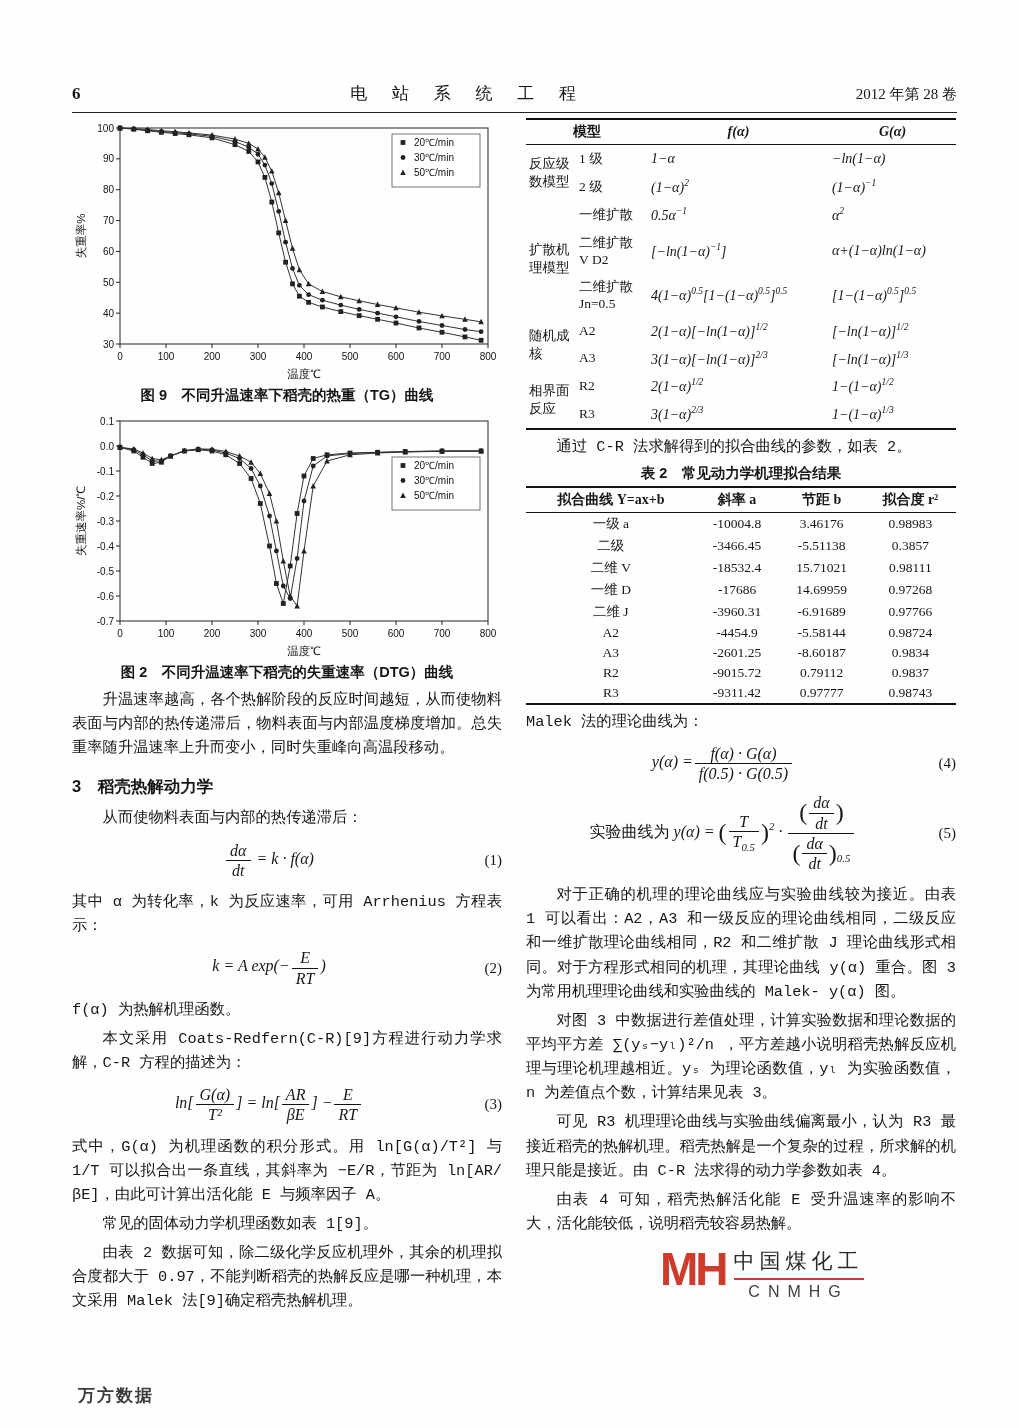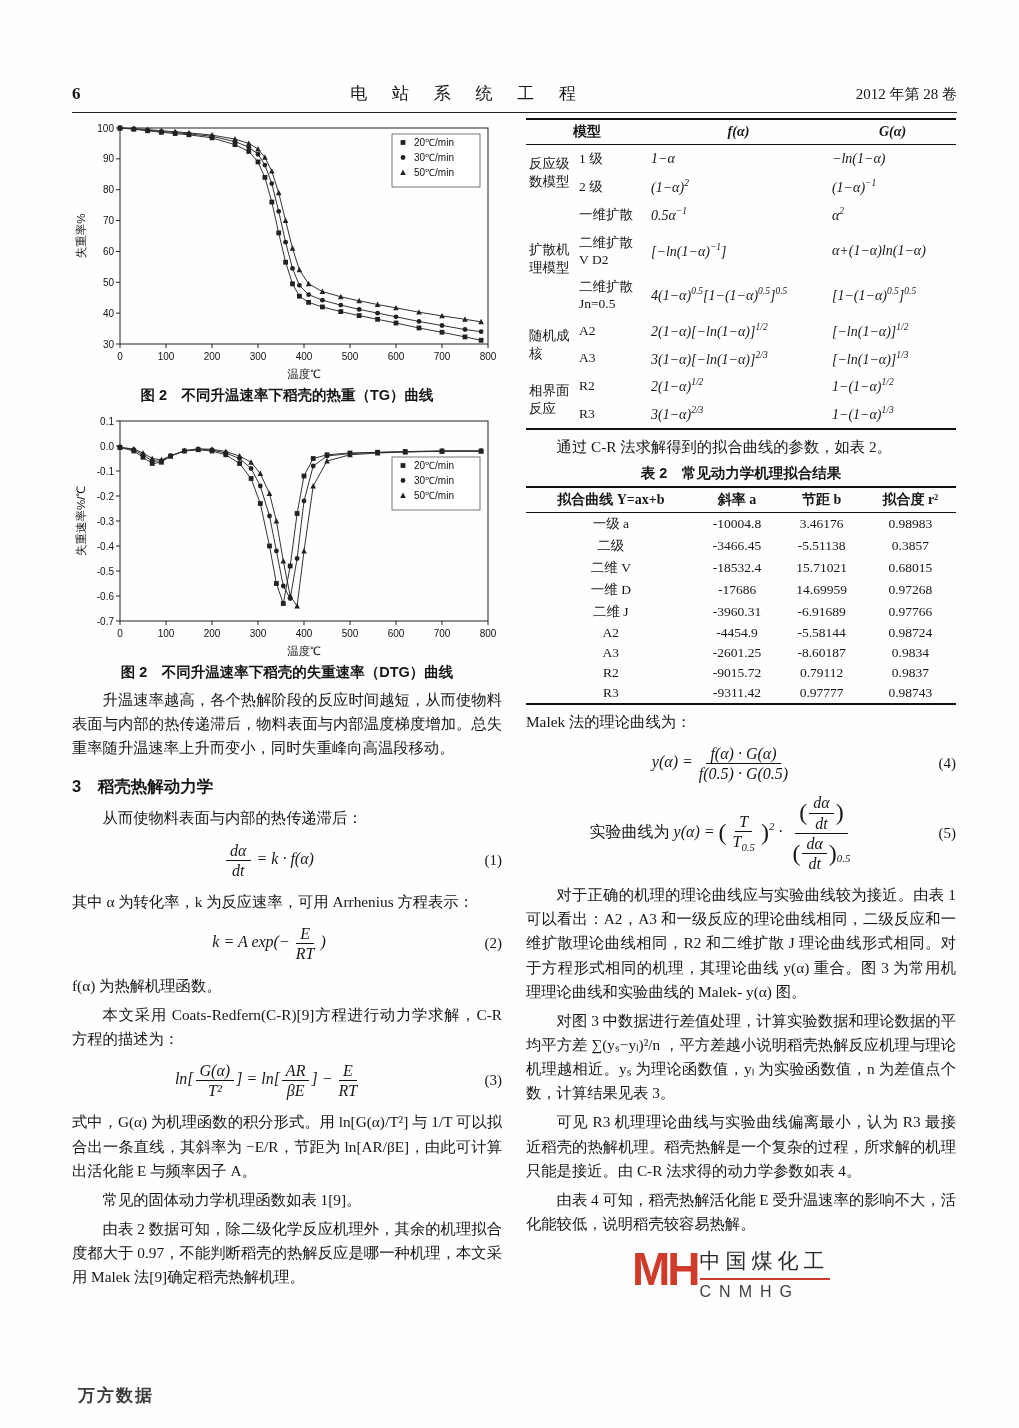--- a/index.html
+++ b/index.html
@@ -9,47 +9,47 @@
           align-items:baseline;border-bottom:1.6px solid #222;padding-bottom:7px;}
   .header .pnum{font-weight:bold;font-size:17px;}
   .header .jtitle{font-size:17px;letter-spacing:10px;font-family:"Liberation Sans",sans-serif;}
   .header .issue{font-size:15px;}
   .content{position:absolute;top:118px;left:72px;width:885px;display:flex;gap:24px;}
   .col{width:430px;}
   .chart{width:100%;height:264px;}
   .chart.c2{height:248px;margin-top:6px;}
   .caption{font-family:"Liberation Sans",sans-serif;font-weight:bold;text-align:center;
            font-size:14.5px;margin:4px 0 6px;}
-  p{margin:5px 0;font-size:15.3px;line-height:1.58;text-align:justify;}
+  p{margin:5px 0;font-size:15.3px;line-height:1.58;text-align:justify;font-family:Liberation Mono, monospace;}
   .indent{text-indent:2em;}
   h3{font-family:"Liberation Sans",sans-serif;font-size:16.5px;margin:16px 0 8px;font-weight:bold;}
   .tbl-title{font-family:"Liberation Sans",sans-serif;font-weight:bold;text-align:center;
              font-size:14.5px;margin:0 0 3px;}
   table.paper-table{width:100%;border-collapse:collapse;border-top:2px solid #111;
                     border-bottom:2px solid #111;}
   .paper-table th{border-bottom:1.4px solid #111;padding:3px 2px;font-size:14px;text-align:center;}
   .t1 td{padding:5px 3px;font-size:13.5px;vertical-align:middle;}
   .t1 .grp{width:44px;}
   .t1 .sub{width:66px;}
   .t1 .fx{font-style:italic;font-size:14px;margin-top:13px;}
   .it{font-style:italic;}
   .t2 td{padding:2px 3px;font-size:13.5px;text-align:center;}
   sup{font-size:68%;}
   sub{font-size:68%;}
   .eqrow{display:flex;align-items:center;margin:10px 0;font-size:16px;}
   .eqbody{flex:1;text-align:center;}
   .eqtag{width:36px;text-align:right;font-size:15px;}
   .math{font-style:italic;}
   .noit{font-style:normal;}
-  .frac{display:inline-flex;flex-direction:column;align-items:center;vertical-align:middle;margin:0 2px;line-height:1.2;}
+  .frac{display:inline-flex;flex-direction:column;vertical-align:middle;margin:0 2px;line-height:1.2;}
   .frac>.n{border-bottom:1px solid #111;padding:0 4px;}
   .frac>.d{padding:0 4px;}
   .bigp{font-size:150%;font-style:normal;vertical-align:middle;}
-  .watermark{position:absolute;left:628px;top:1232px;display:flex;align-items:center;gap:2px;
-             background:#fefefe;padding:4px 10px 4px 4px;}
+  .watermark{position:absolute;left:656px;top:1232px;display:flex;align-items:center;gap:8px;
+             background:#fefefe;padding:4px 10px 4px 4px;text-align:center;}
   .wm-logo{font-family:"Liberation Sans",sans-serif;font-weight:bold;font-size:46px;line-height:1;
            color:#cf3b2a;letter-spacing:-3px;}
   .wm-cn{display:block;font-family:"Liberation Sans",sans-serif;font-size:21px;color:#2a2a2a;
          letter-spacing:5px;border-bottom:2.5px solid #cf3b2a;padding-bottom:3px;margin-top:11px;}
   .wm-en{display:block;font-family:"Liberation Sans",sans-serif;font-size:16px;color:#404040;
          letter-spacing:8px;margin-top:3px;}
   .wanfang{position:absolute;left:78px;top:1384px;font-size:17px;color:#3c3c3c;font-weight:bold;
            letter-spacing:2px;font-family:"Liberation Sans",sans-serif;}
 </style>
 </head>
@@ -187,21 +187,21 @@
             <path d="M 393 198.31428571428572 L 395.8 203.71428571428572 L 390.2 203.71428571428572 Z" fill="#222"></path>
             <path d="M 409.09999999999997 200.78285714285715 L 411.9 206.18285714285716 L 406.29999999999995 206.18285714285716 Z" fill="#222"></path>
             <rect x="320" y="16" width="88" height="53" fill="#fff" stroke="#555" stroke-width="0.8"></rect>
             <rect x="328.6" y="22.1" width="4.8" height="4.8" fill="#222"></rect>
             <text x="342" y="28" font-size="10" fill="#111" font-family="Liberation Sans, sans-serif">20℃/min</text>
             <circle cx="331" cy="39.5" r="2.4" fill="#222"></circle>
             <text x="342" y="43" font-size="10" fill="#111" font-family="Liberation Sans, sans-serif">30℃/min</text>
             <path d="M 331 51.5 L 333.8 56.9 L 328.2 56.9 Z" fill="#222"></path>
             <text x="342" y="58" font-size="10" fill="#111" font-family="Liberation Sans, sans-serif">50℃/min</text>
           </svg></div>
-      <div class="caption">图 2　不同升温速率下稻壳的热重（TG）曲线</div>
+      <div class="caption">图 9　不同升温速率下稻壳的热重（TG）曲线</div>
 
       <div class="chart c2"><svg width="430" height="248">
             <rect x="48" y="10" width="368" height="200" fill="none" stroke="#222" stroke-width="1"></rect>
             <line x1="48" y1="210" x2="48" y2="214" stroke="#222"></line>
             <text x="48" y="226" text-anchor="middle" font-size="10" fill="#111" font-family="Liberation Sans, sans-serif">0</text>
             <line x1="94" y1="210" x2="94" y2="214" stroke="#222"></line>
             <text x="94" y="226" text-anchor="middle" font-size="10" fill="#111" font-family="Liberation Sans, sans-serif">100</text>
             <line x1="140" y1="210" x2="140" y2="214" stroke="#222"></line>
             <text x="140" y="226" text-anchor="middle" font-size="10" fill="#111" font-family="Liberation Sans, sans-serif">200</text>
             <line x1="186" y1="210" x2="186" y2="214" stroke="#222"></line>
@@ -459,21 +459,21 @@
           <tr>
               <td>二级</td>
               <td>-3466.45</td>
               <td>-5.51138</td>
               <td>0.3857</td>
             </tr>
           <tr>
               <td>二维 V</td>
               <td>-18532.4</td>
               <td>15.71021</td>
-              <td>0.68015</td>
+              <td>0.98111</td>
             </tr>
           <tr>
               <td>一维 D</td>
               <td>-17686</td>
               <td>14.69959</td>
               <td>0.97268</td>
             </tr>
           <tr>
               <td>二维 J</td>
               <td>-3960.31</td>

